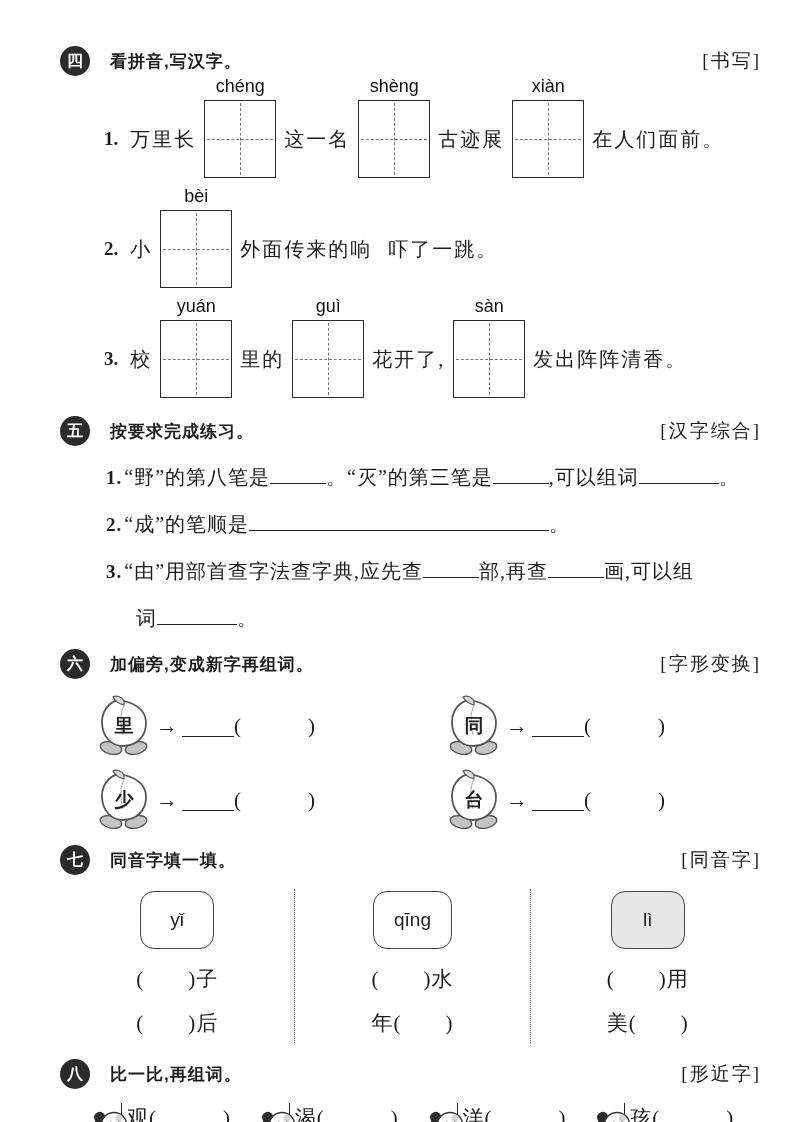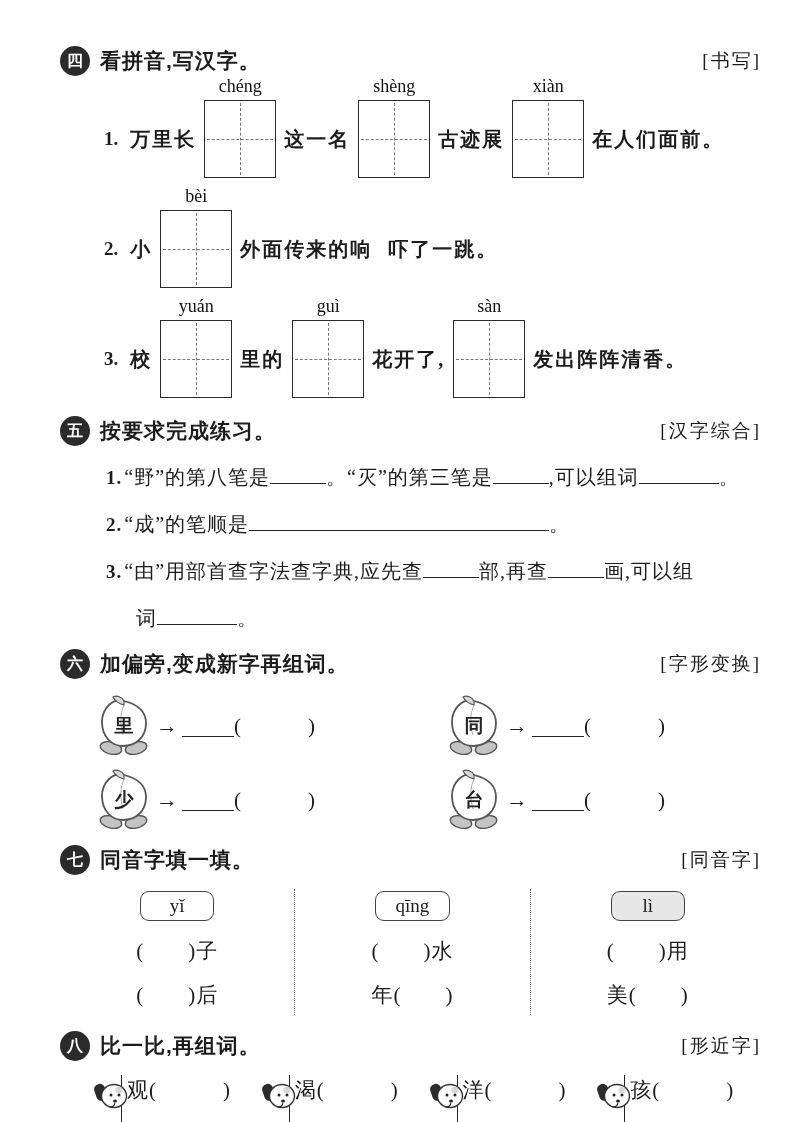--- a/index.html
+++ b/index.html
@@ -17,55 +17,55 @@
   
   .sec-header{display:flex;align-items:center;margin-top:10px;}
   .badge{
     flex:0 0 auto;width:30px;height:30px;border-radius:50%;
     background:#2b2b2b;color:#fff;
     display:flex;align-items:center;justify-content:center;
     font-family:"Liberation Sans", sans-serif;
     font-size:16px;font-weight:bold;
   }
   .sec-title{
-    margin-left:10px;
+    margin-left:20px;
     font-family:"Liberation Sans", sans-serif;
-    font-size:21px;font-weight:bold;letter-spacing:1px;
+    font-size:17px;font-weight:bold;letter-spacing:1px;
   }
   .sec-tag{
     margin-left:auto;margin-right:4px;
     font-size:19px;letter-spacing:2px;font-family:Liberation Serif, serif;
   }
   
   .py-row{
     display:flex;align-items:center;
     margin:24px 0 6px 44px;
     font-size:20px;
   }
   .py-row .num{font-weight:bold;margin-right:4px;font-size:19px;}
-  .py-row .kai{margin:18px 8px;letter-spacing:2px;white-space:nowrap;font-weight:bold;}
+  .py-row .kai{margin:18px 8px;letter-spacing:2px;white-space:nowrap;}
   .wbox{
     position:relative;
     width:70px;height:76px;
     border:1.6px solid #2a2a2a;
     flex:0 0 auto;
     background:#fff;
   }
   .wbox + .wbox{margin-left:7px;}
   .wbox::before{
     content:"";position:absolute;left:2px;right:2px;top:50%;
     border-top:1.6px dashed #777;
   }
   .wbox::after{
     content:"";position:absolute;top:2px;bottom:2px;left:50%;
     border-left:1.6px dashed #777;
   }
   .pinyin{
     position:absolute;top:-25px;left:50%;transform:translateX(-50%);
-    font-family:Liberation Serif, serif;
+    font-family:Liberation Sans, sans-serif;
     font-size:18px;color:#111;white-space:nowrap;
   }
   
   .ex-line{
     margin:16px 0 0 46px;
     font-size:20px;line-height:30px;letter-spacing:1px;
     white-space:nowrap;
   }
   .ex-line .num{font-weight:bold;font-size:19px;margin-right:2px;}
   .ex-line.cont{margin-left:76px;}
@@ -84,23 +84,23 @@
   .s6-item .paren{letter-spacing:1px;}
   .peach{flex:0 0 auto;margin-right:2px;}
   
   .s7-grid{display:flex;margin:14px 0 0 0;}
   .s7-col{
     flex:1 1 0;text-align:center;padding:2px 0 6px 0;
   }
   .s7-col + .s7-col{border-left:1.6px dotted #666;}
   .chip{
     display:inline-block;
-    border:1.6px solid #444;border-radius:9px;
-    padding:3px 20px;min-width:32px;
-    font-family:Liberation Serif, serif;
+    border:1.6px solid #444;border-radius:14px;
+    padding:17px 20px;min-width:32px;
+    font-family:Liberation Sans, sans-serif;
     font-size:19px;background:#fff;
   }
   .chip.shaded{background:#e7e7e7;}
   .chip.shadowed{background:#f1f1f1;box-shadow:2px 2px 0 #cfcfcf;}
   .s7-row{margin-top:16px;font-size:21px;letter-spacing:1px;}
   
   .s8-row{display:flex;margin:14px 0 0 34px;}
   .s8-pair{display:flex;align-items:flex-start;flex:1 1 0;}
   .dog{flex:0 0 auto;position:relative;z-index:1;margin-right:-7px;margin-top:2px;}
   .s8-col{

